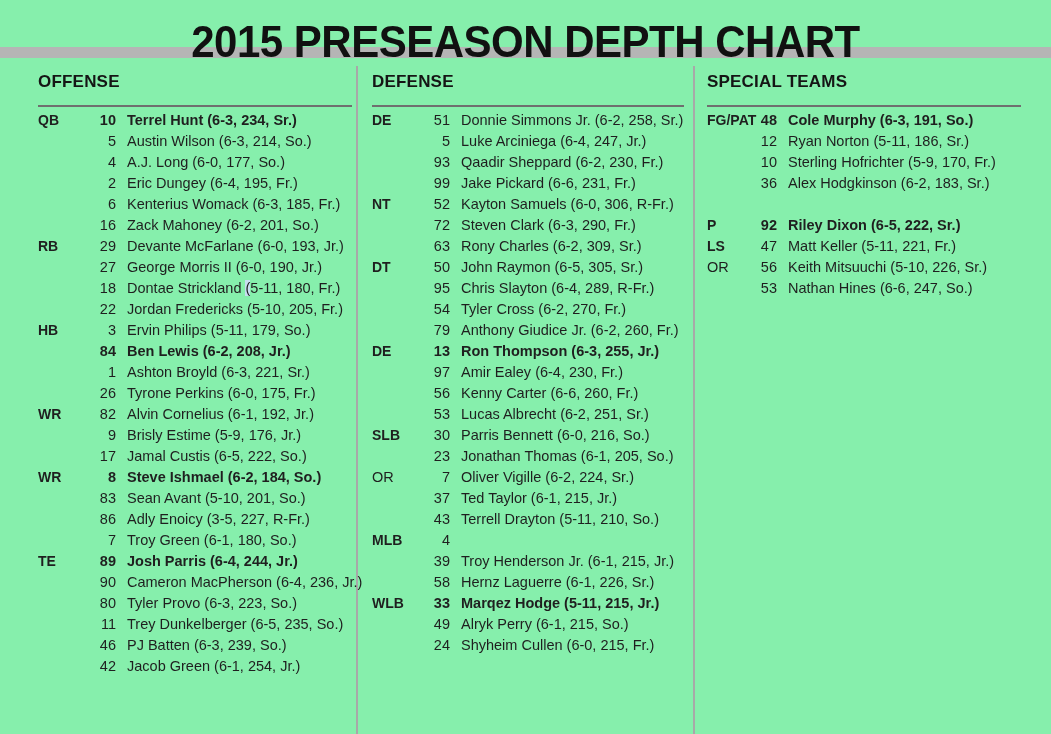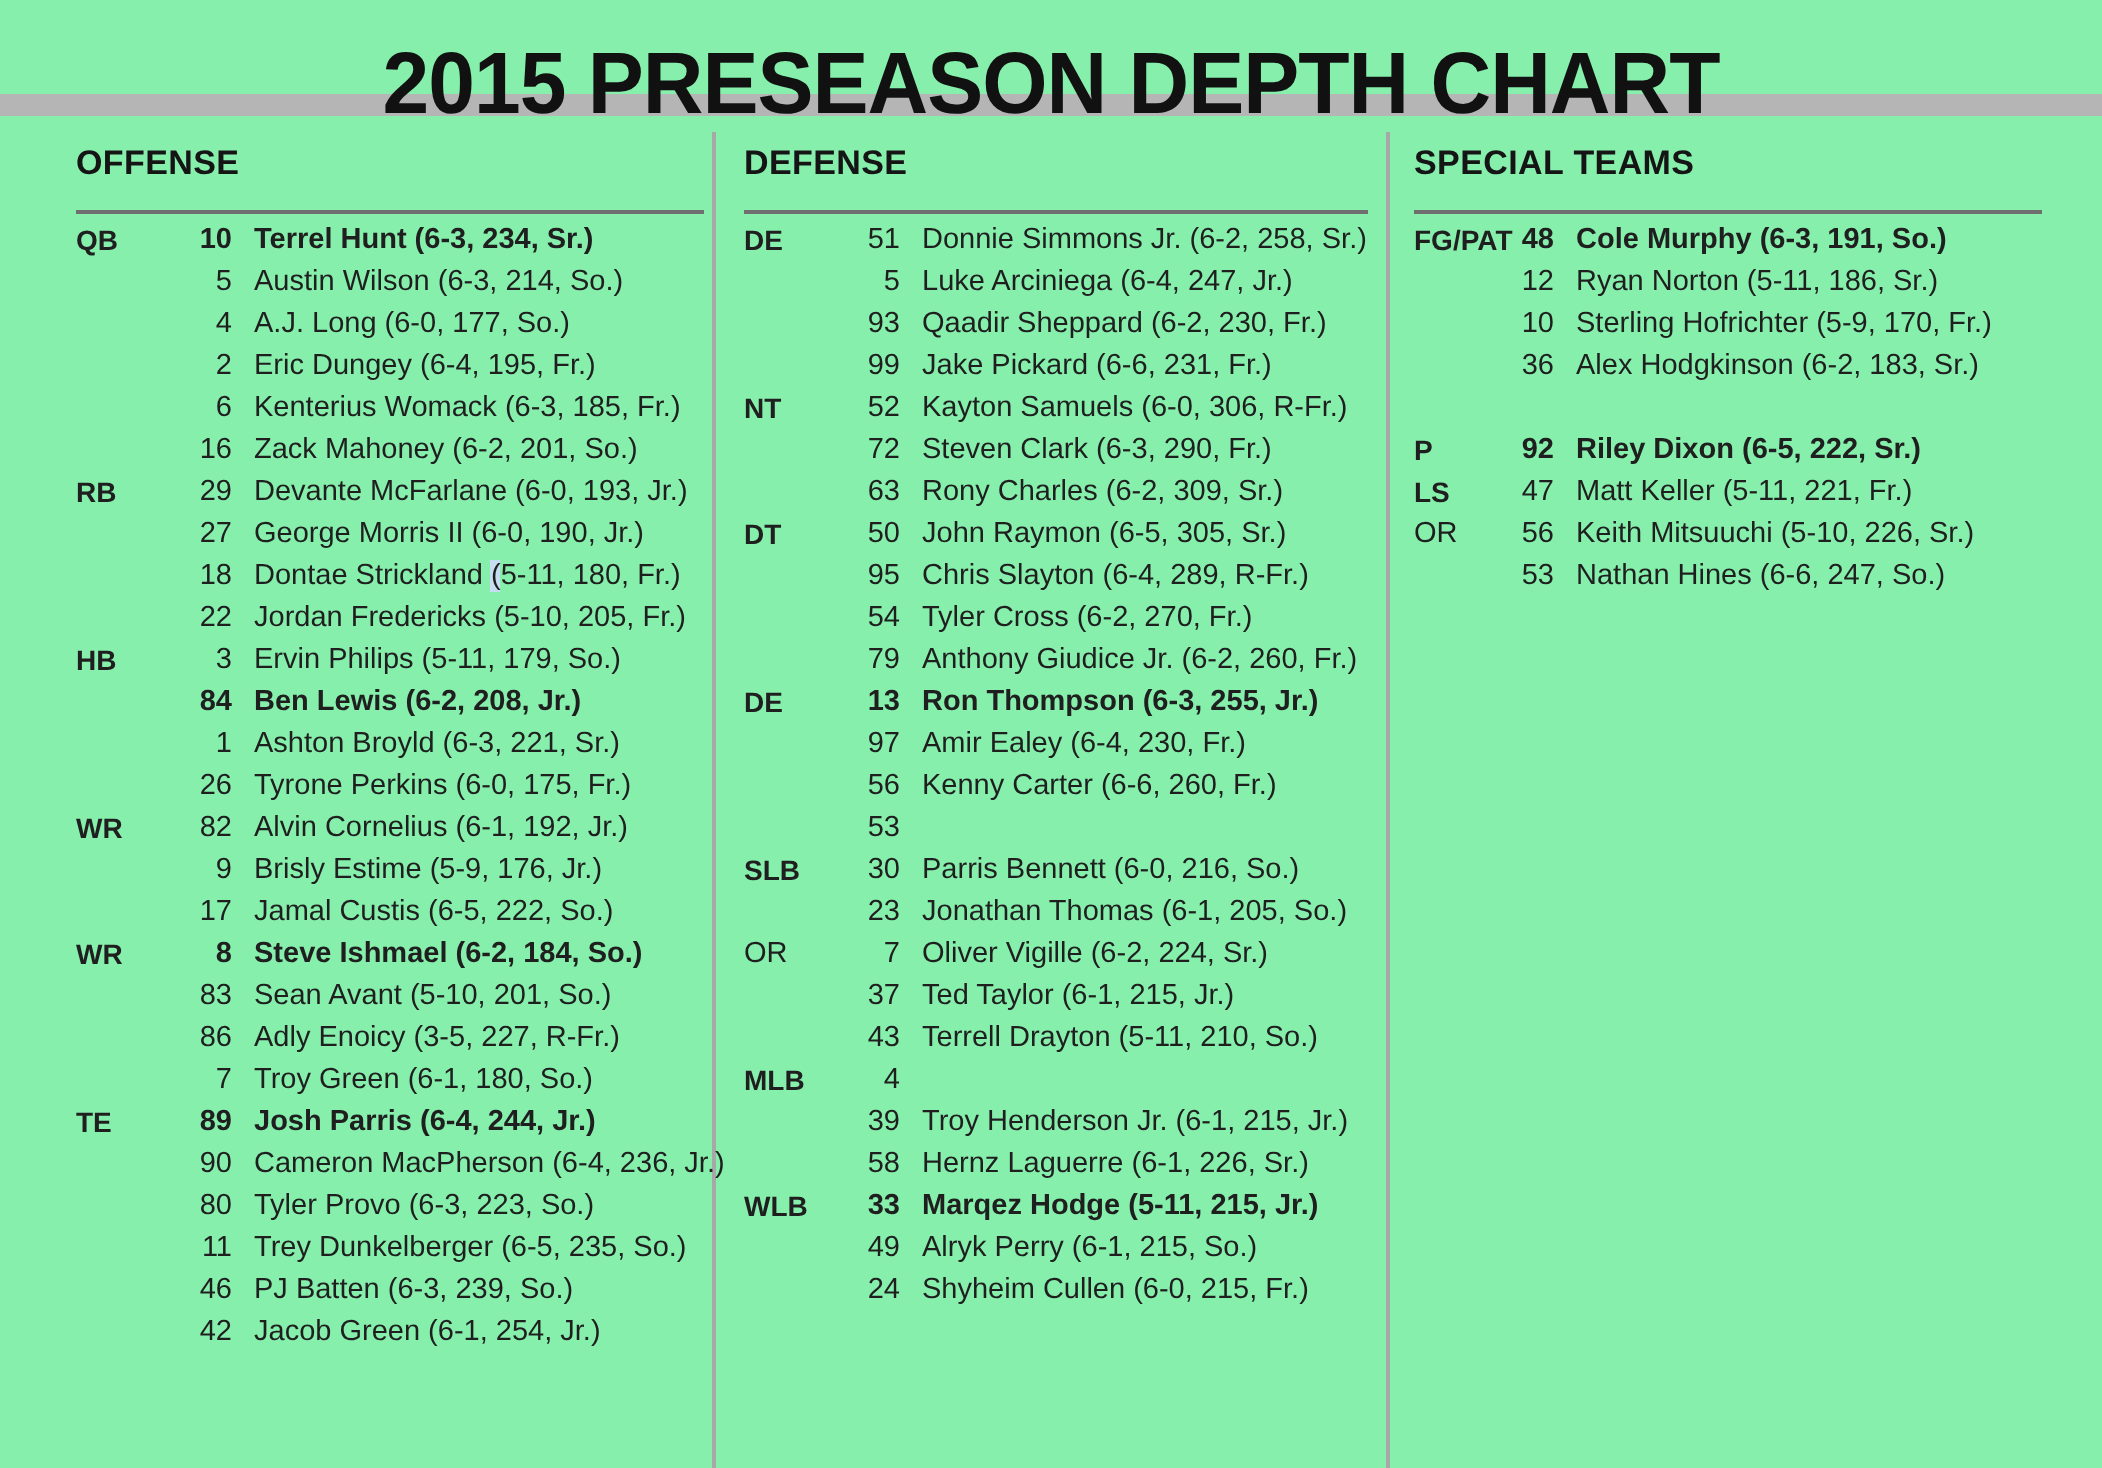--- a/index.html
+++ b/index.html
@@ -292,20 +292,21 @@
             <span class="name">Amir Ealey (6-4, 230, Fr.)</span>
           </div>
           <div class="row">
             <span class="pos"></span>
             <span class="num">56</span>
             <span class="name">Kenny Carter (6-6, 260, Fr.)</span>
           </div>
           <div class="row">
             <span class="pos"></span>
             <span class="num">53</span>
+            <span class="name">Lucas Albrecht (6-2, 251, Sr.)</span>
           </div>
         </div>
         <div class="section">
           <div class="row">
             <span class="pos">SLB</span>
             <span class="num">30</span>
             <span class="name">Parris Bennett (6-0, 216, So.)</span>
           </div>
           <div class="row">
             <span class="pos"></span>

